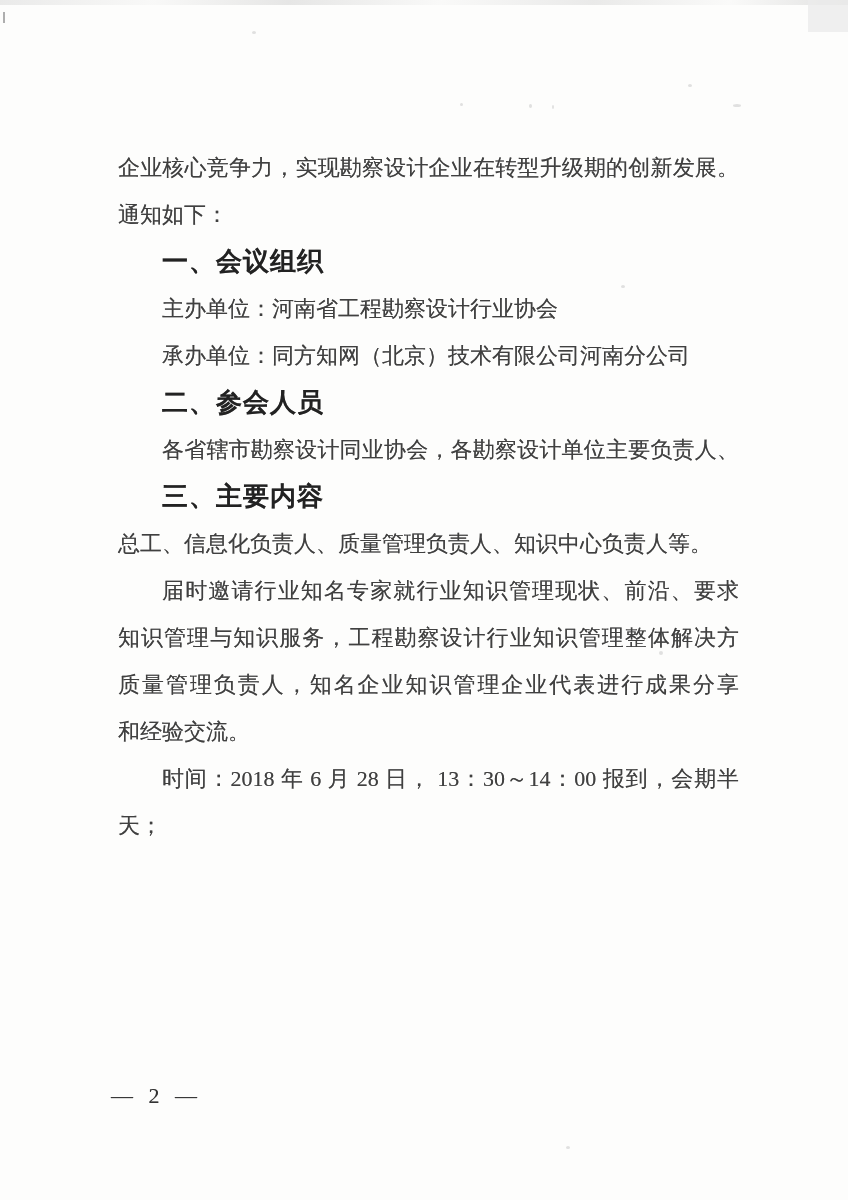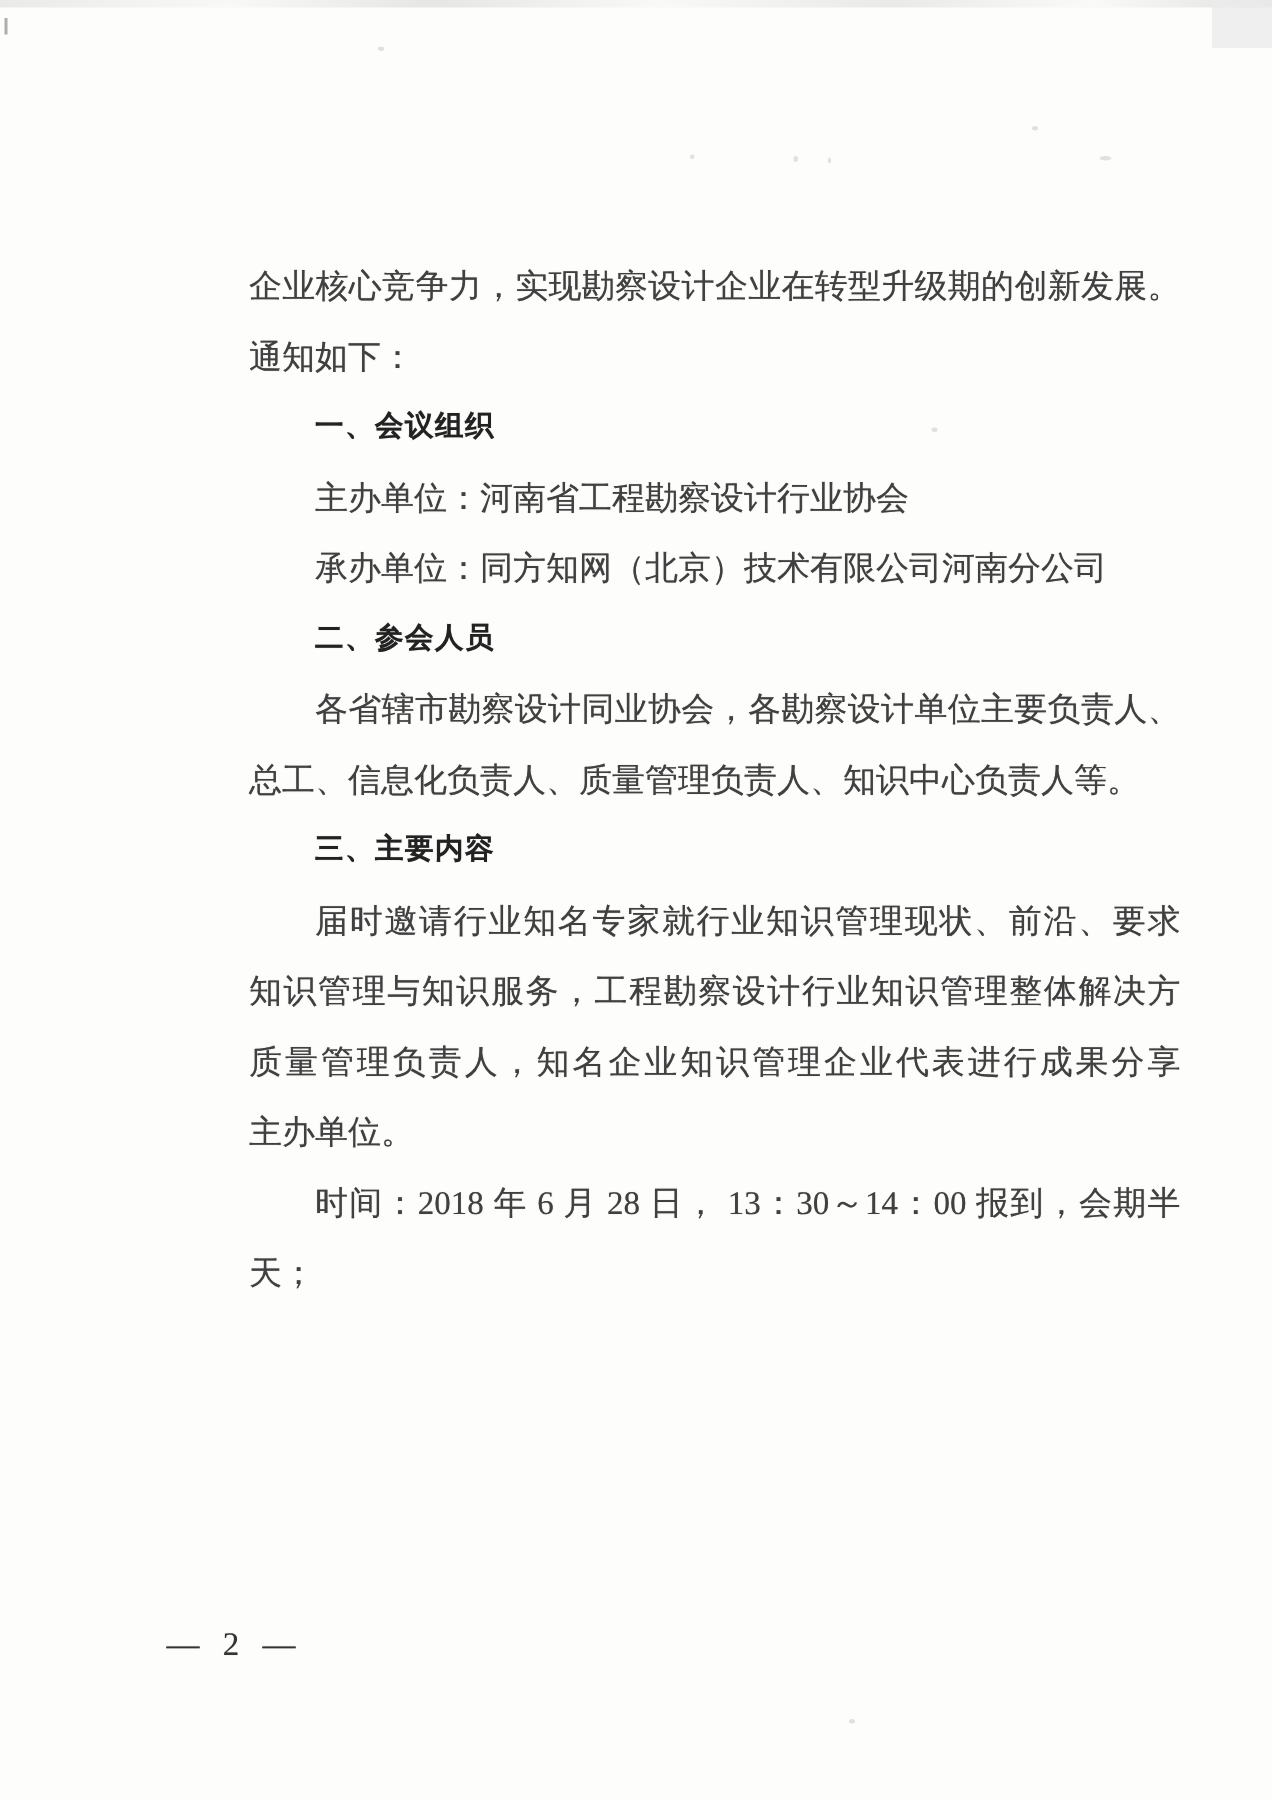--- a/index.html
+++ b/index.html
@@ -45,39 +45,38 @@
   .s5 { left: 688px; top: 84px;  width: 4px; height: 3px; }
   .s6 { left: 733px; top: 104px; width: 8px; height: 3px; }
   .s7 { left: 621px; top: 285px; width: 4px; height: 3px; }
   .s8 { left: 659px; top: 651px; width: 4px; height: 4px; }
   .s9 { left: 566px; top: 1146px; width: 4px; height: 3px; }
 
   
   .content {
     position: absolute;
     left: 118px;
-    top: 167px;
+    top: 144px;
     width: 621px;
     color: #404040;
     font-size: 22px;
     line-height: 47px;
     text-shadow: 0 0 0.5px rgba(70,70,70,0.65);
-    margin-left: 48px;
   }
   .line { height: 47px; }
   .j {                       
     text-align: justify;
     text-align-last: justify;
   }
   .ind { padding-left: 44px; }   
   .h {                       
     font-family: "Liberation Sans", "DejaVu Sans", sans-serif;
     font-weight: 700;
     color: #222222;
-    font-size: 19px;
+    font-size: 26px;
     letter-spacing: 1px;
   }
   .pageno {
     position: absolute;
     left: 111px;
     top: 1083px;
     font-size: 22px;
     color: #333333;
     letter-spacing: 5px;
     text-shadow: 0 0 0.5px rgba(70,70,70,0.6);
@@ -102,25 +101,25 @@
   <div class="artifact speck s9"></div>
 
   <div class="content">
     <div class="line j">企业核心竞争力，实现勘察设计企业在转型升级期的创新发展。</div>
     <div class="line">通知如下：</div>
     <div class="line h ind">一、会议组织</div>
     <div class="line ind">主办单位：河南省工程勘察设计行业协会</div>
     <div class="line ind">承办单位：同方知网（北京）技术有限公司河南分公司</div>
     <div class="line h ind">二、参会人员</div>
     <div class="line j ind">各省辖市勘察设计同业协会，各勘察设计单位主要负责人、</div>
+    <div class="line h ind">三、主要内容</div>
     <div class="line">总工、信息化负责人、质量管理负责人、知识中心负责人等。</div>
-    <div class="line h ind">三、主要内容</div>
     <div class="line j ind">届时邀请行业知名专家就行业知识管理现状、前沿、要求</div>
     <div class="line j">知识管理与知识服务，工程勘察设计行业知识管理整体解决方</div>
     <div class="line j">质量管理负责人，知名企业知识管理企业代表进行成果分享</div>
-    <div class="line">主办单位。</div>
+    <div class="line">和经验交流。</div>
     <div class="line j ind">时间：2018 年 6 月 28 日，  13：30～14：00 报到，会期半</div>
     <div class="line">天；</div>
   </div>
 
   <div class="pageno">— 2 —</div>
 
 </div>
 
 </body></html>

